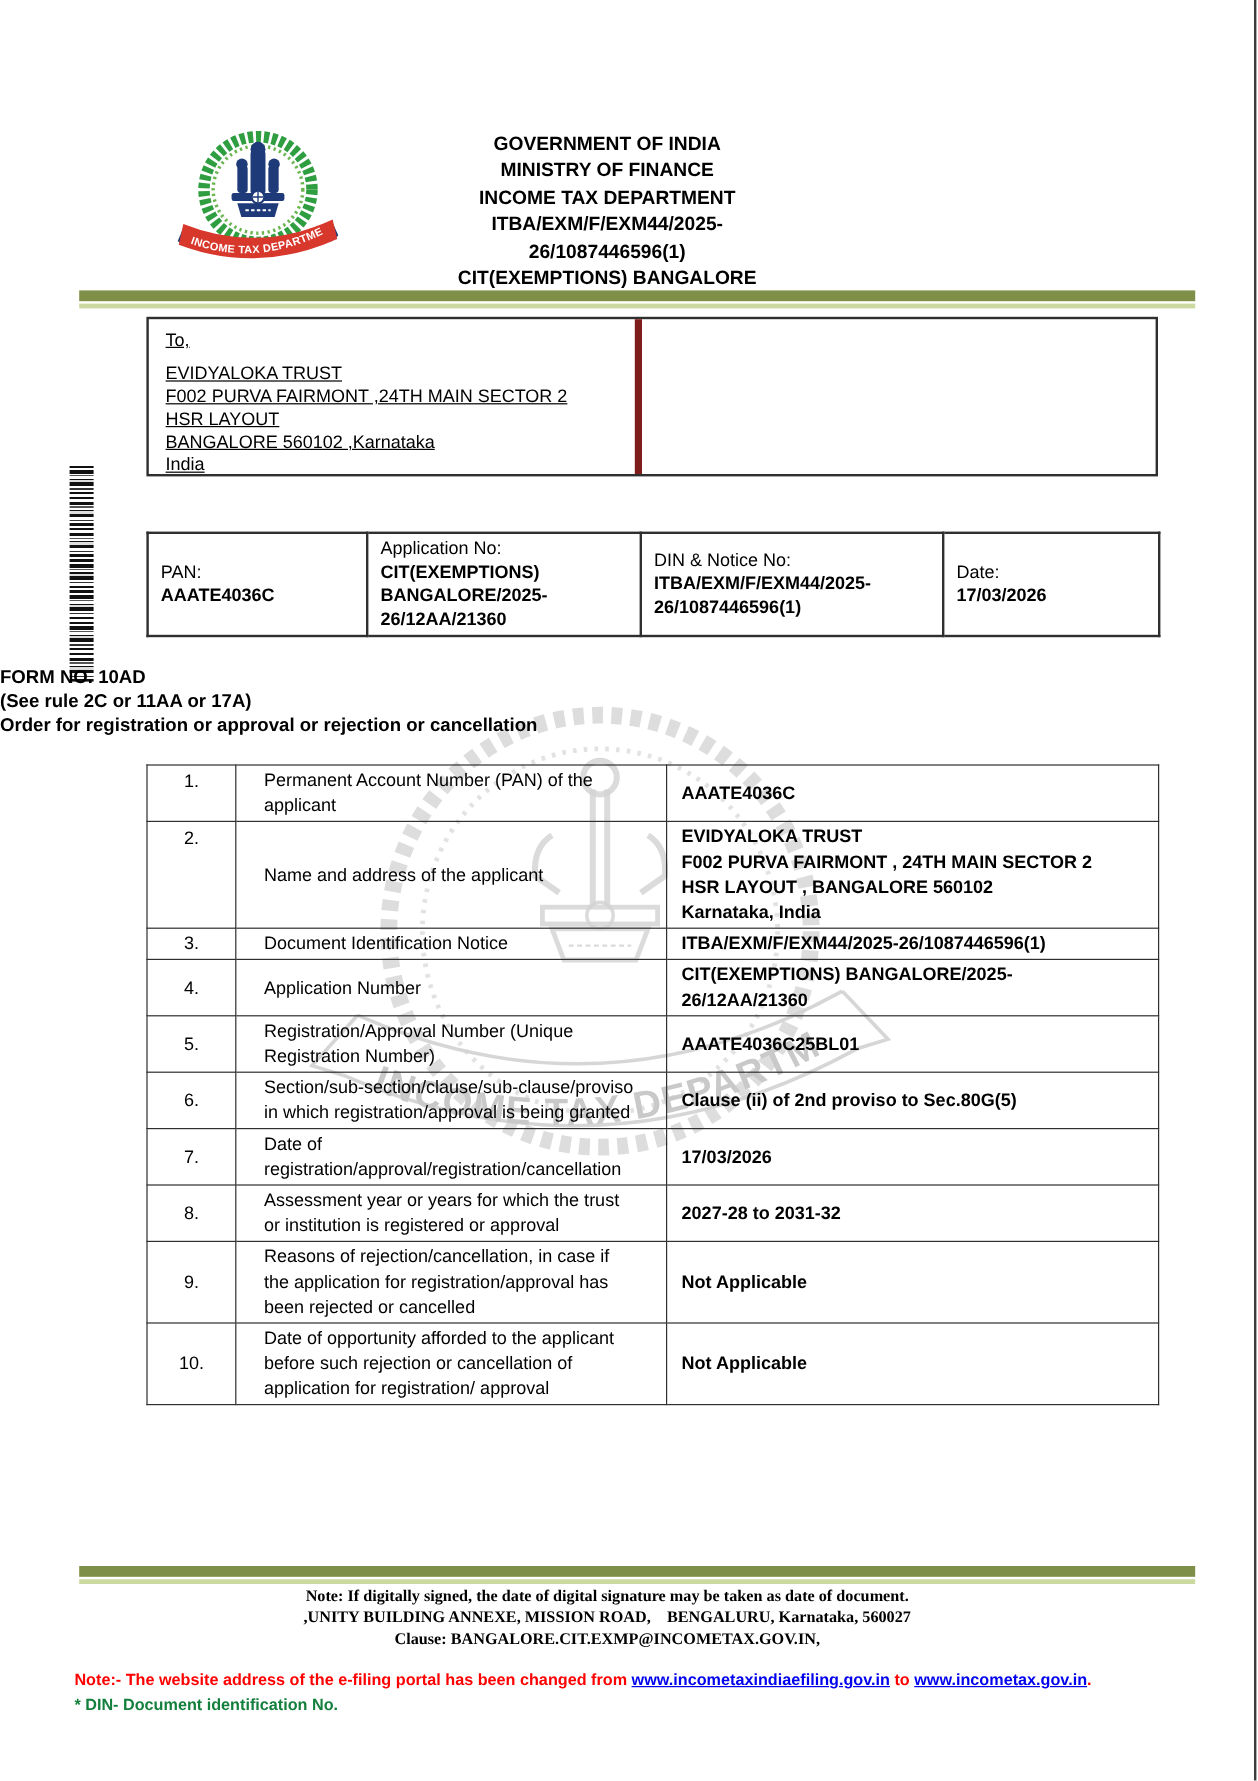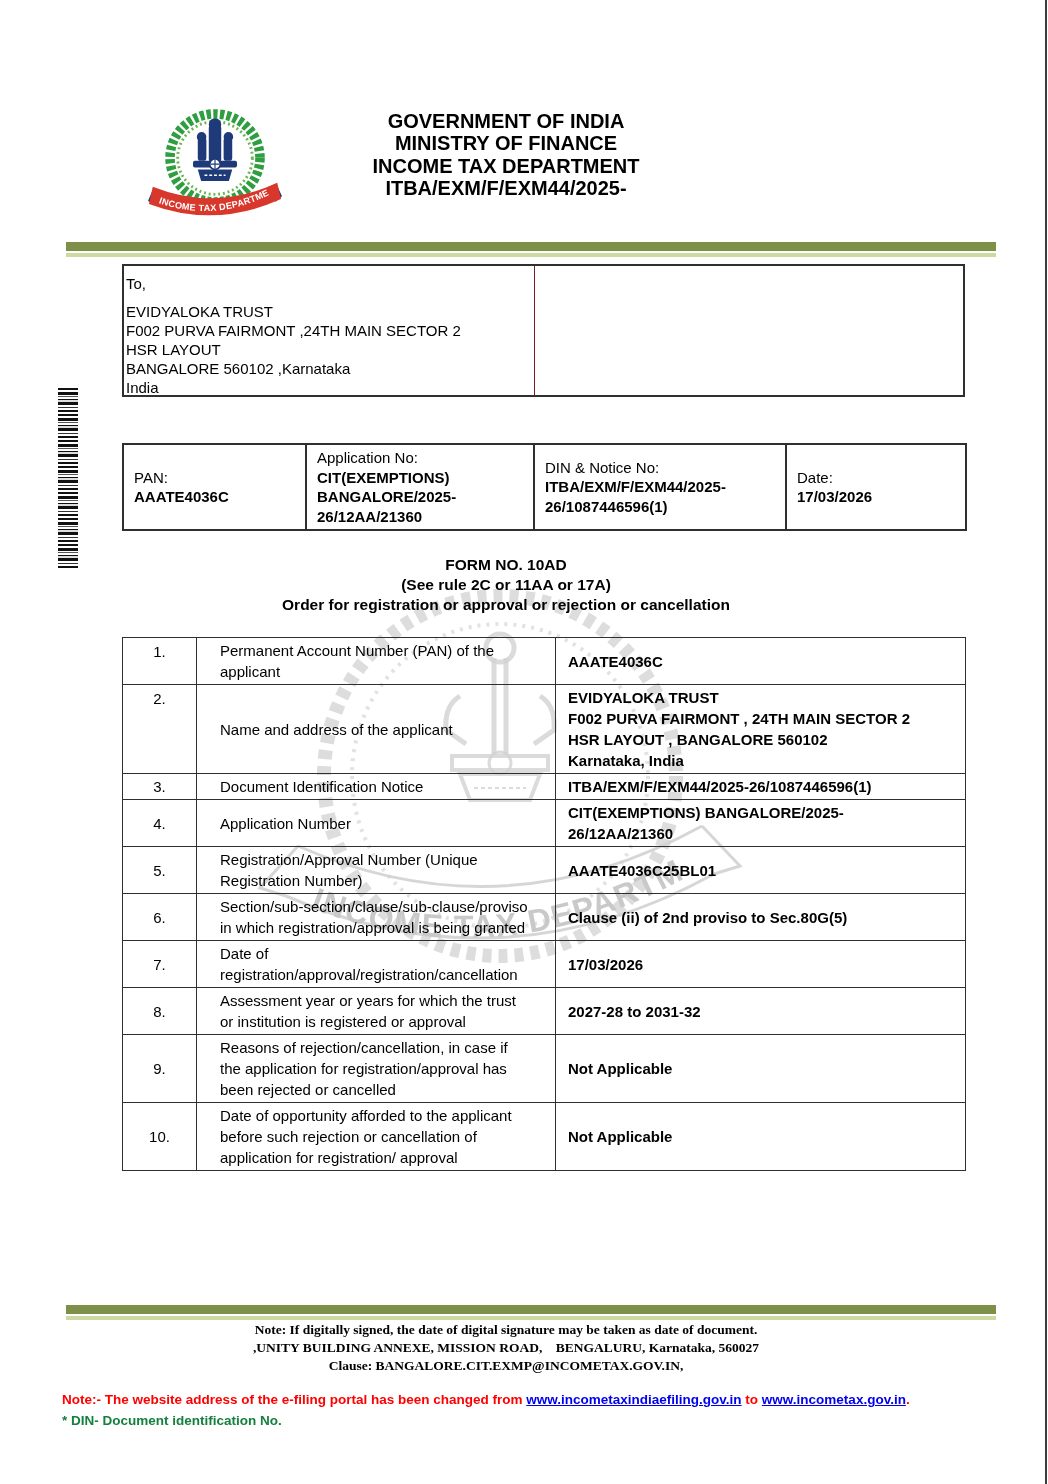--- a/index.html
+++ b/index.html
@@ -2,55 +2,55 @@
 <html><head>
 <meta charset="utf-8">
 <style>
   html,body{margin:0;padding:0;background:#ffffff;}
   body{font-family:"Liberation Sans", sans-serif;color:#000;}
   .page{position:relative;width:1048px;height:1484px;background:#fff;overflow:hidden;}
 
   
   .logo{position:absolute;top:106px;left:148px;width:134px;height:124px;z-index:2;}
   .header-text{position:absolute;top:110px;left:0;width:1012px;text-align:center;
-    font-weight:bold;font-size:20px;line-height:22.4px;z-index:1;}
+    font-weight:bold;font-size:16px;line-height:22.4px;z-index:1;}
 
   
   .bar{position:absolute;left:66px;width:930px;z-index:1;}
   .bar .dark{height:9px;background:#7e9048;}
   .bar .light{height:4px;background:#ccd9a0;margin-top:2px;}
   .bar-top{top:242px;}
   .bar-bottom{top:1305px;}
 
   
   .addr-table{position:absolute;left:122px;top:264px;width:843px;height:133px;
     border:2px solid #2f2f2f;display:flex;box-sizing:border-box;z-index:1;background:transparent;}
-  .addr-left{width:49%;border-right:1px solid #7f1d1d;box-sizing:border-box;
-    padding:8px 2px;font-size:15px;}
+  .addr-left{width:49%;border-right:6px solid #7f1d1d;box-sizing:border-box;
+    padding:8px 14px;font-size:15px;text-decoration:underline;}
   .addr-right{flex:1;}
   .to-label{line-height:20px;margin-bottom:8px;}
   .addr-lines{line-height:19px;white-space:pre-line;}
 
   
   .barcode{position:absolute;left:58px;top:388px;width:20px;height:180px;z-index:1;
     background:repeating-linear-gradient(to bottom,
       #111 0 2px,#fff 2px 4px,#111 4px 7px,#fff 7px 8px,#555 8px 9px,#fff 9px 11px,
       #111 11px 12px,#ddd 12px 14px,#111 14px 17px,#fff 17px 19px,#333 19px 20px,
       #fff 20px 22px,#111 22px 24px,#fff 24px 26px);}
 
   
   .ref-table{position:absolute;left:122px;top:443px;width:843px;height:85px;
     border-collapse:collapse;table-layout:fixed;z-index:1;}
   .ref-table td{border:2px solid #2f2f2f;vertical-align:middle;padding:3px 10px;
     font-size:15px;line-height:19.5px;overflow-wrap:break-word;}
   .ref-label{font-weight:normal;}
   .ref-value{font-weight:bold;}
 
   
-  .form-title{position:absolute;top:555px;left:0;width:1012px;text-align:center;
+  .form-title{position:absolute;top:555px;left:0;width:1012px;text-align:left;
     font-weight:bold;font-size:15.5px;line-height:20px;z-index:1;}
 
   
   .main-table{position:absolute;left:122px;top:637px;width:843px;
     border-collapse:collapse;table-layout:fixed;z-index:1;}
   .main-table td{border:1.5px solid #2f2f2f;font-size:15px;line-height:21px;
     padding:2px 23px;vertical-align:middle;overflow-wrap:break-word;}
   .main-table td.num{text-align:center;padding:2px 2px;}
   .main-table td.num.vtop{vertical-align:top;padding-top:3px;}
   .main-table td.val{font-weight:bold;padding-left:12px;}
@@ -123,20 +123,22 @@
         <textPath href="#logo-banner-path">INCOME TAX DEPARTMENT</textPath>
       </text>
     </g>
   </svg>
 
   <div class="header-text">
     <div>GOVERNMENT OF INDIA</div>
     <div>MINISTRY OF FINANCE</div>
     <div>INCOME TAX DEPARTMENT</div>
     <div>ITBA/EXM/F/EXM44/2025-</div>
+    <div>26/1087446596(1)</div>
+    <div>CIT(EXEMPTIONS) BANGALORE</div>
   </div>
 
   <div class="bar bar-top">
     <div class="dark"></div>
       <div class="light"></div>
   </div>
 
   <div class="addr-table">
     <div class="addr-left">
       <div class="to-label">To,</div>

